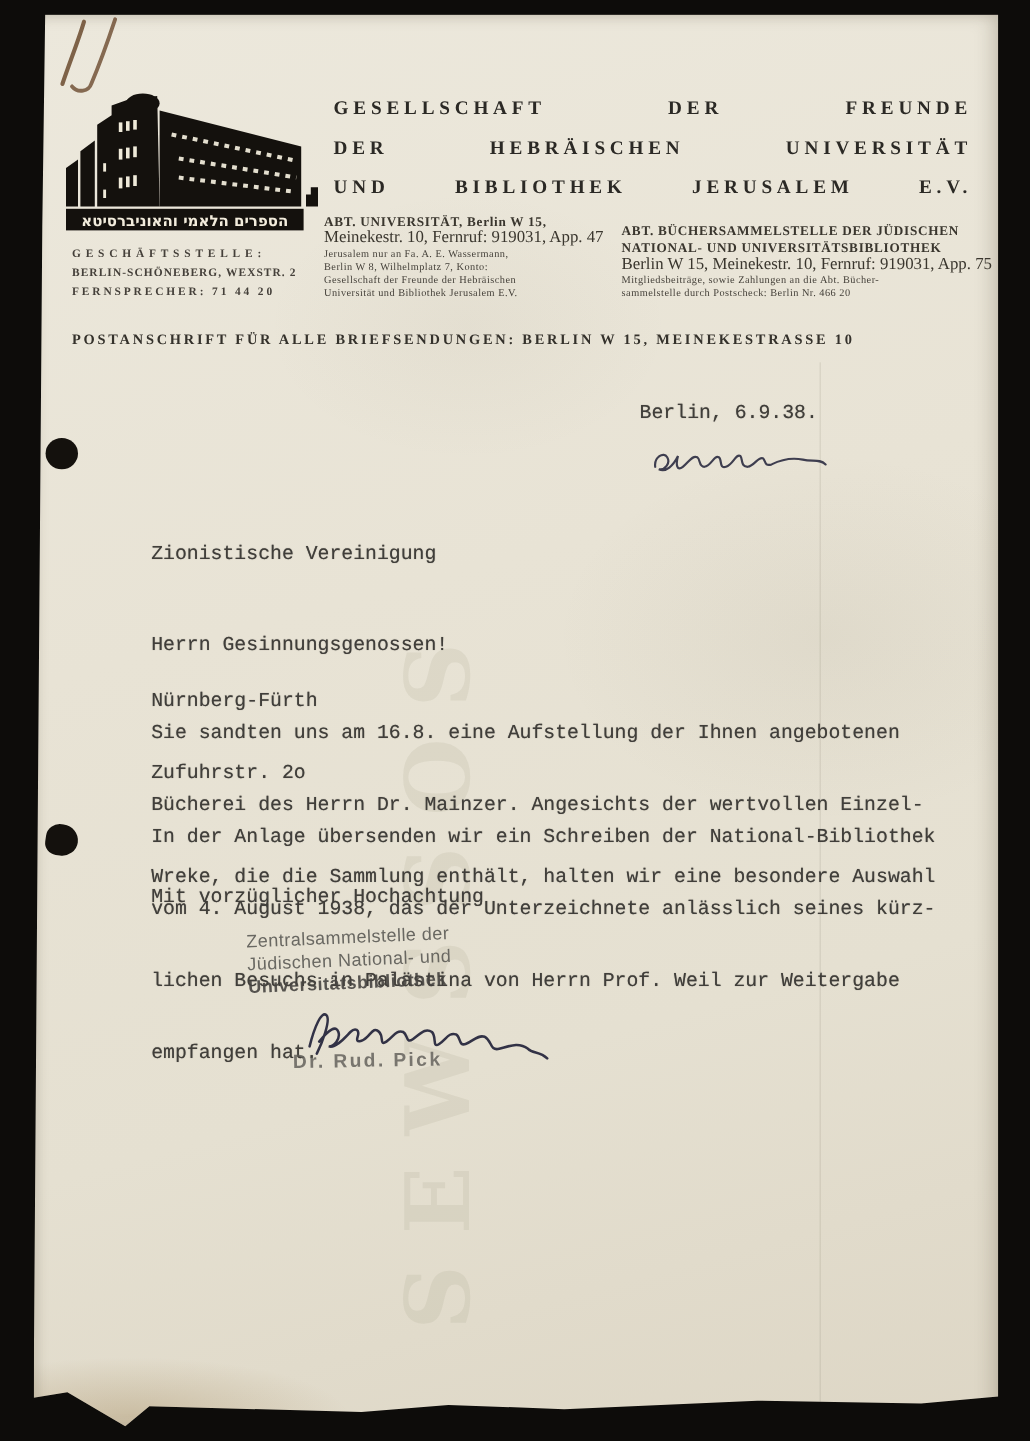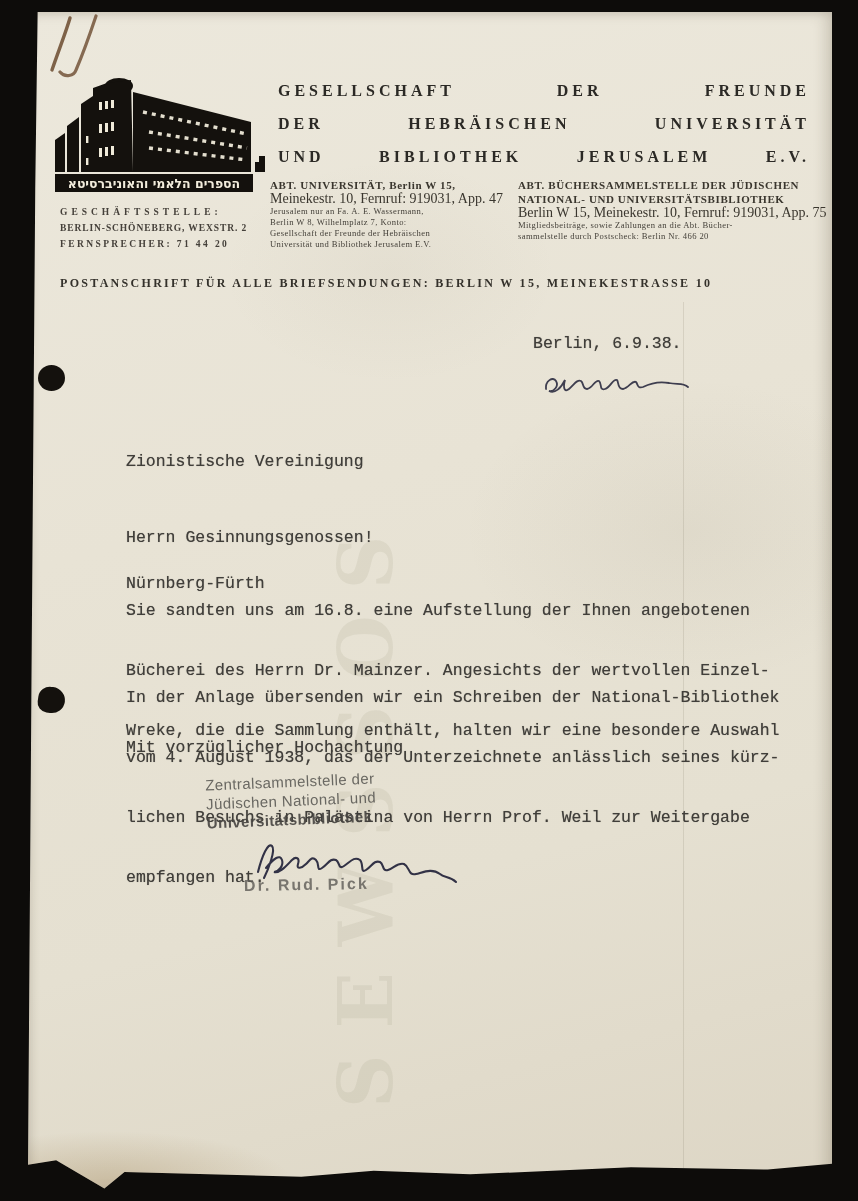--- a/index.html
+++ b/index.html
@@ -19,21 +19,21 @@
     clip-path:polygon(1.2% 0%,100% 0%,100% 97.6%,92% 98.1%,75% 97.9%,55% 98.5%,43% 98.2%,34% 98.7%,12% 98.3%,9.5% 99.7%,3.5% 97.3%,0% 97.7%,0.45% 55%,0.9% 15%);
     box-shadow:inset -6px 0 14px rgba(60,50,30,0.18), inset 4px 0 10px rgba(60,50,30,0.12);
   }
   .abs{position:absolute;}
   
   .title-block{left:250px;top:62px;width:532px;color:#2b2925;}
   .title-line{
     font-family:"Liberation Serif",serif;font-weight:700;font-size:16px;line-height:33px;
     letter-spacing:4px;white-space:nowrap;text-align:justify;text-align-last:justify;width:100%;
   }
-  .hdr-cols{left:242px;top:166px;width:540px;display:flex;color:#3a362e;}
+  .hdr-cols{left:242px;top:166px;width:540px;display:flex;color:#3a362e;align-items:flex-end;}
   .col-left{width:248px;}
   .col-right{width:292px;margin-left:6px;}
   .hc-l0{font-size:11px;letter-spacing:0.6px;font-weight:700;line-height:14px;white-space:nowrap;}
   .hc-l1{font-size:14px;line-height:14px;white-space:nowrap;}
   .hc-s{font-size:8.6px;line-height:11px;letter-spacing:0.4px;white-space:nowrap;color:#45413a;}
   .geschaeft{left:32px;top:192px;color:#45403a;font-weight:700;}
   .g1{font-size:9.5px;letter-spacing:4px;line-height:16px;white-space:nowrap;}
   .g2{font-size:9.5px;letter-spacing:0.9px;line-height:16px;white-space:nowrap;}
   .g3{font-size:9.5px;letter-spacing:2.4px;line-height:16px;white-space:nowrap;}
   .postanschrift{
@@ -157,20 +157,21 @@
   <div class="abs tw date">Berlin, 6.9.38.</div>
 
   <svg class="abs" style="left:512px;top:354px;" width="152" height="36" viewBox="0 0 152 36">
     <path d="M6,23 C5,15 13,10 16,15 C19,20 14,26 9,25 C15,28 21,22 25,14 C23,21 24,27 29,23 C34,19 37,13 41,15 C44,17 42,23 47,23 C53,22 55,13 59,15 C62,17 59,25 65,23 C71,21 73,12 77,14 C79,16 77,23 83,23 C89,22 92,14 96,16 C98,18 97,23 103,21 C111,17 119,15 129,17 C137,19 143,16 148,21" stroke="#2b2b40" stroke-width="1.8" fill="none" stroke-linecap="round" opacity="0.9"></path>
   </svg>
 
   <div class="abs tw recipient">
     <div>Zionistische Vereinigung</div>
     <div class="gap"></div>
     <div>Nürnberg-Fürth</div>
+    <div>Zufuhrstr. 2o</div>
   </div>
 
   <div class="abs tw salutation">Herrn Gesinnungsgenossen!</div>
 
   <div class="abs tw para1">
     <div>Sie sandten uns am 16.8. eine Aufstellung der Ihnen angebotenen</div>
     <div>Bücherei des Herrn Dr. Mainzer. Angesichts der wertvollen Einzel-</div>
     <div>Wreke, die die Sammlung enthält, halten wir eine besondere Auswahl</div>
   </div>
 

